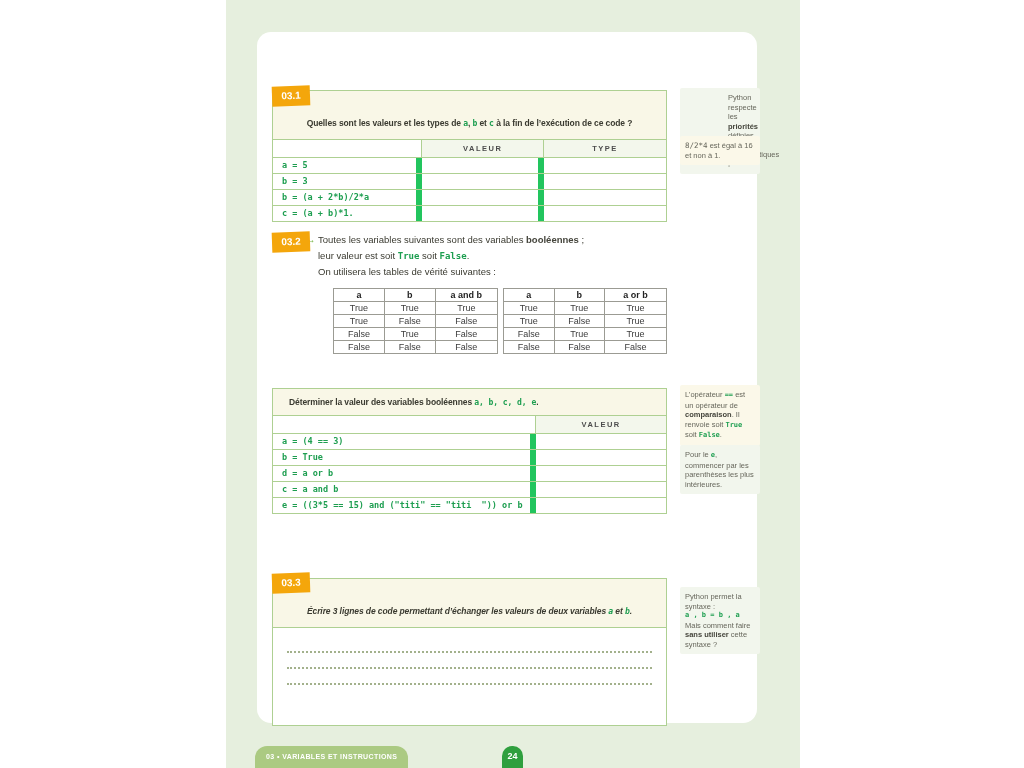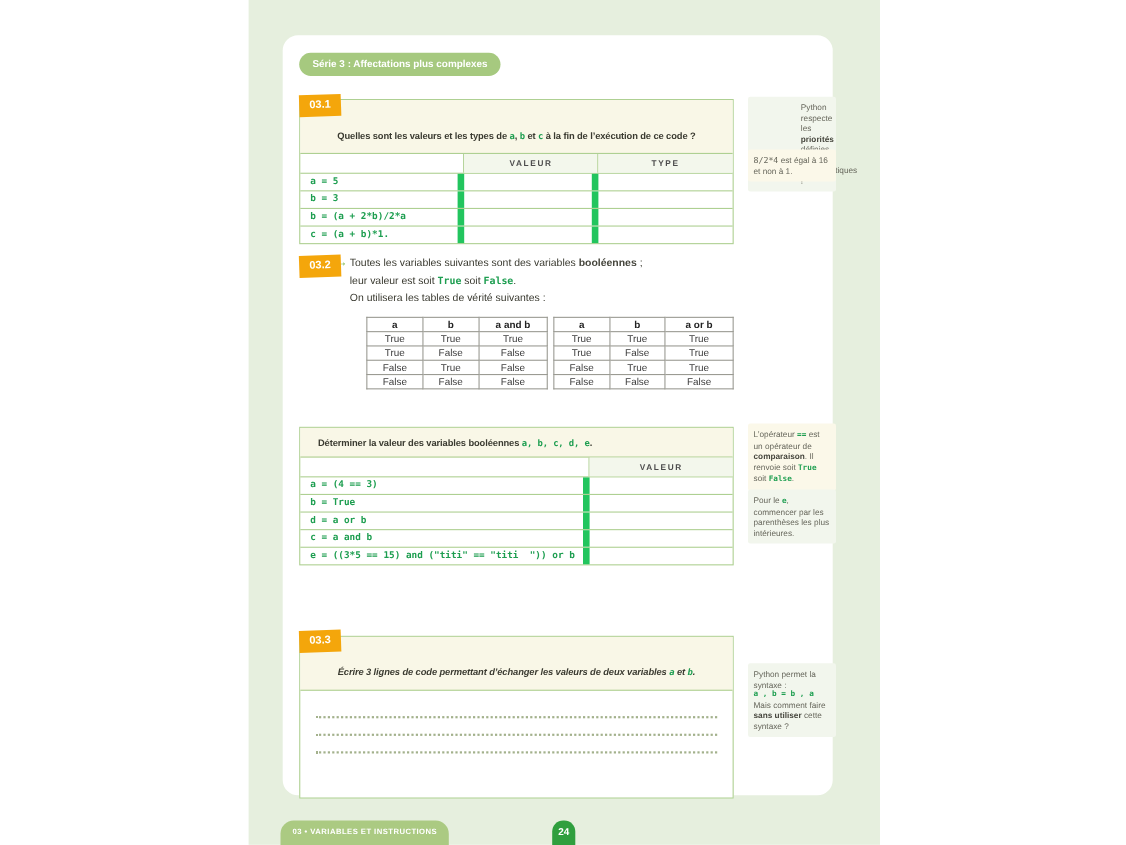--- a/index.html
+++ b/index.html
@@ -76,39 +76,38 @@
   
   .note { position:absolute; left:423px; width:80px; padding:5px 5px; font-size:7.5px;
           line-height:9.5px; color:#67675c; border-radius:2px; }
   .note .code { font-size:7px; }
   .note-cream { background:#fbf8e9; }
   .note-pale  { background:#f2f6ed; }
   .n1 { top:56px;padding-left:48px; }
   .n2 { top:104px; }
   .n3 { top:353px; }
   .n4 { top:413px; }
-  .n5 { top:571px; }
+  .n5 { top:555px; }
   .note .code-line { font-family:"DejaVu Sans Mono", monospace; color:#1d9e50;
                      font-weight:bold; font-size:7px; }
 
   
   .footer-pill { position:absolute; left:29px; top:746px; height:24px; line-height:22px;
                  background:#abca82; color:#fff; font-weight:bold; font-size:7px;
                  letter-spacing:0.4px; padding:0 11px; border-radius:12px 12px 0 0; }
   .page-tab { position:absolute; left:276px; top:746px; width:21px; height:24px;
               background:#2f9f3e; border-radius:10px 10px 0 0; color:#fff;
               font-size:9px; font-weight:bold; text-align:center; line-height:21px; }
 </style>
 </head>
 <body>
 
 <div class="page">
   <div class="card">
 
-    <div class="serie-pill">Série 3 : Affectations plus complexes</div>
 
     <div class="badge b1">03.1</div>
     <div class="ex-box ex1-box">
       <div class="q-strip q-center"><span>Quelles sont les valeurs et les types de </span><span class="code">a</span><span>, </span><span class="code">b</span><span> et </span><span class="code">c</span><span> à la fin de l’exécution de ce code ?</span></div>
       <div class="grid3 header-row">
         <div class="hcell"></div>
         <div class="hcell shade">VALEUR</div>
         <div class="hcell shade">TYPE</div>
       </div>
       <div class="grid3 code-row">

